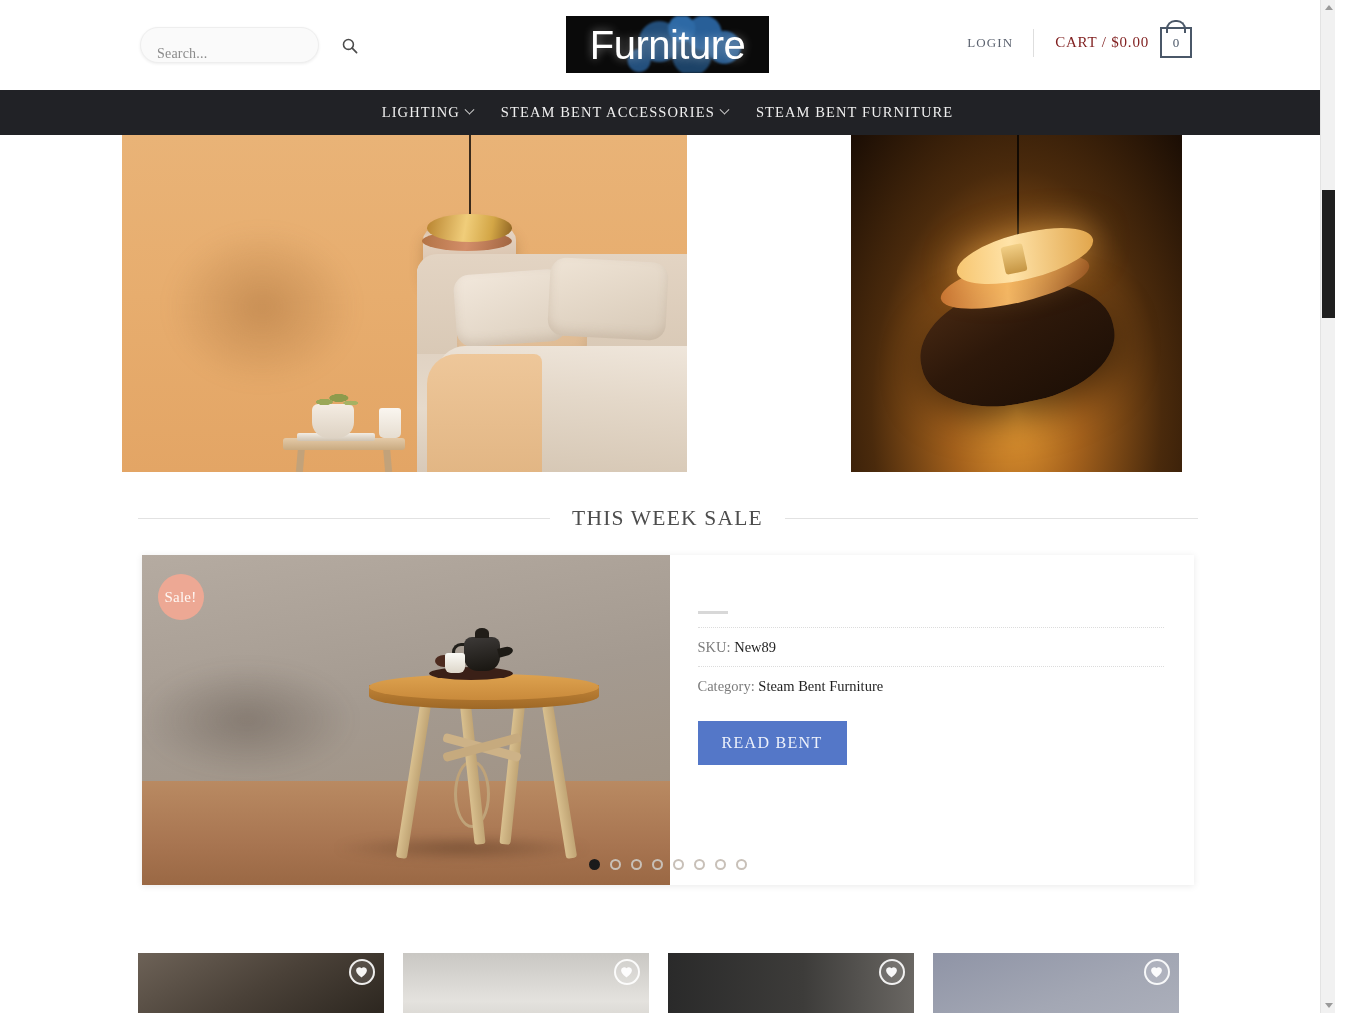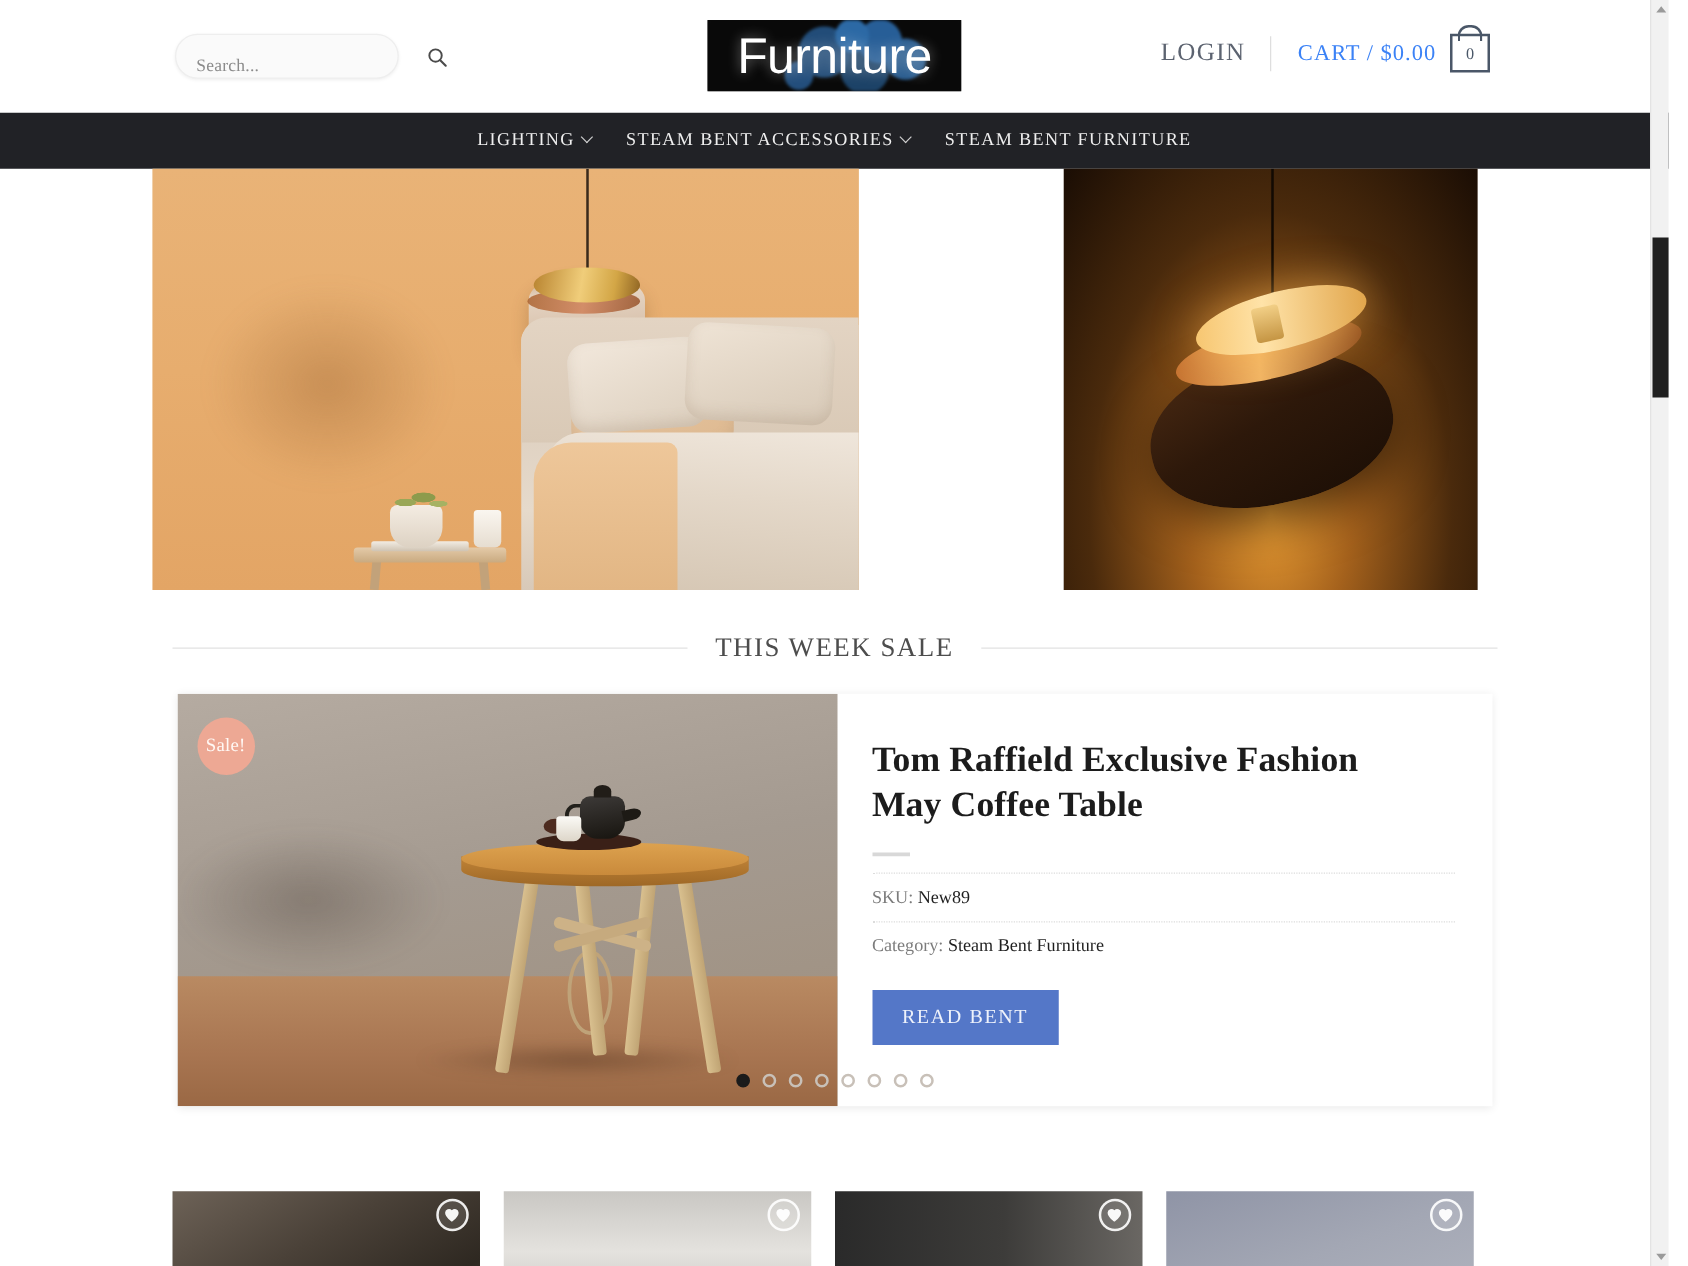--- a/index.html
+++ b/index.html
@@ -76,26 +76,26 @@
     font-weight: 400;
     letter-spacing: -0.5px;
     text-shadow: 0 0 10px rgba(255,255,255,.45);
     line-height: 1;
   }
   .header-right {
     position: absolute; right: 143px; top: 27px;
     display: flex; align-items: center; gap: 0px;
   }
   .login-link {
-    font-size: 20px; color: #5c6370; letter-spacing: 1.1px;
+    font-size: 13px; color: #5c6370; letter-spacing: 1.1px;
     text-decoration: none; padding-right: 20px;
   }
   .divider-v { width: 1px; height: 28px; background: #dedede; }
   .cart-link {
-    font-size: 18px; color: #3b82f6; letter-spacing: .8px;
+    font-size: 15px; color: #7f1d1d; letter-spacing: .8px;
     text-decoration: none; padding-left: 21px; padding-right: 11px;
   }
   .cart-bag {
     position: relative;
     width: 32px; height: 31px;
     border: 2px solid #4a5768;
     display: flex; align-items: center; justify-content: center;
   }
   .cart-bag::before {
     content: "";
@@ -588,21 +588,20 @@
       <div class="tray"></div>
       <div class="saucer"></div>
       <div class="handle"></div>
       <div class="teapot"></div>
       <div class="spout"></div>
       <div class="smallcup"></div>
       <div class="sale-badge">Sale!</div>
     </div>
 
     <div class="sale-info">
-      <div class="prod-title">Tom Raffield Exclusive Fashion May Coffee Table</div>
       <div class="title-rule"></div>
       <div class="meta-row">
         <span>SKU:</span>
         <span class="val">New89</span>
       </div>
       <div class="meta-row">
         <span>Category:</span>
         <span class="val">Steam Bent Furniture</span>
       </div>
       <button class="read-more">READ BENT</button>

